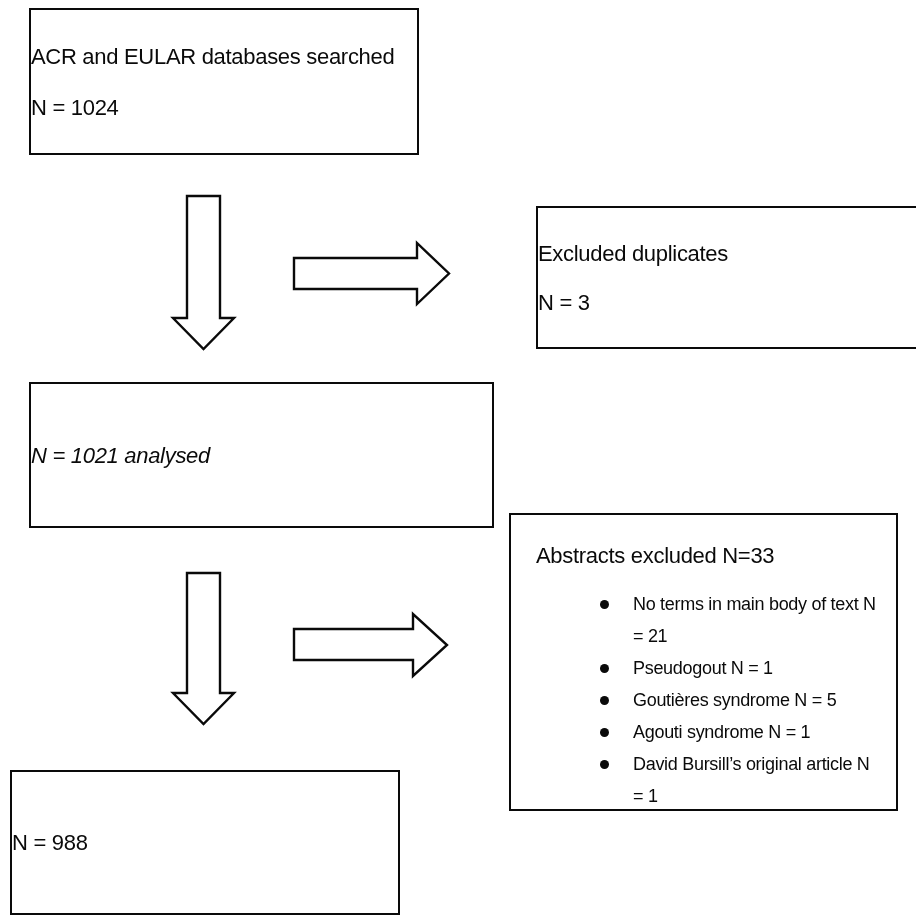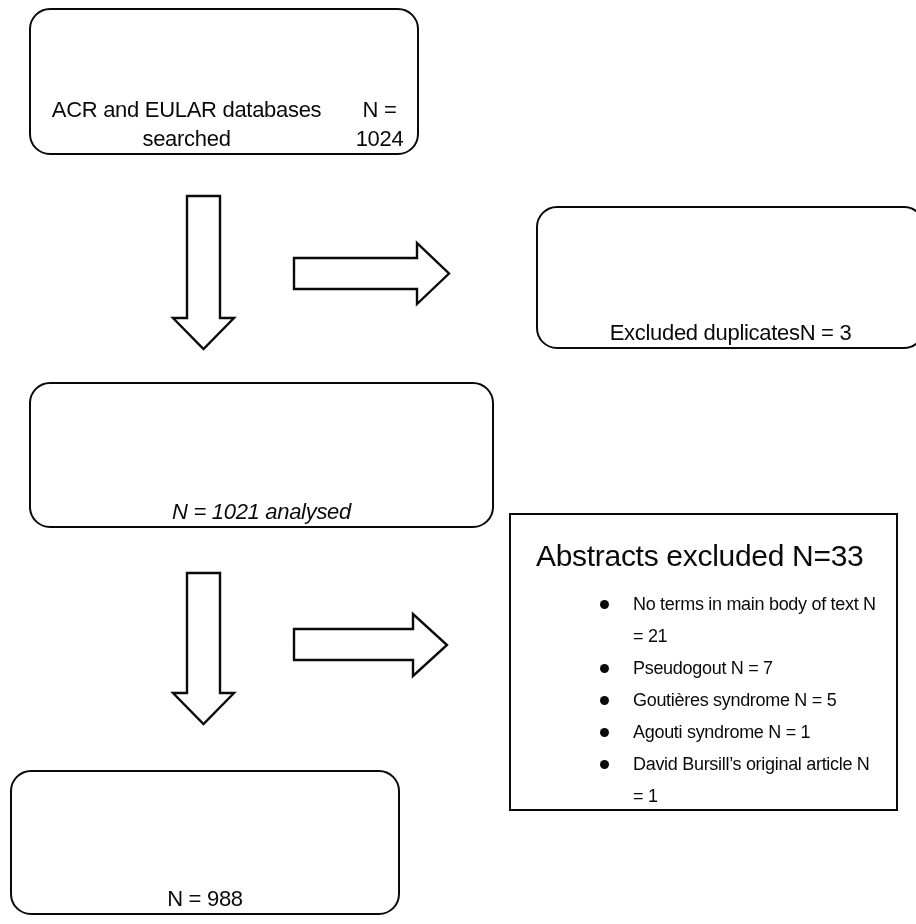--- a/index.html
+++ b/index.html
@@ -20,38 +20,37 @@
     position: absolute;
     border: 2px solid #0a0a0a;
     background: #ffffff;
     box-sizing: border-box;
     font-size: 22px;
     letter-spacing: -0.3px;
     line-height: 29px;
   }
   .fbox.centered {
     display: flex;
-    flex-direction: row;
-    align-items: flex-end;
+    flex-direction: column;
+    align-items: flex-start;
     justify-content: center;
     text-align: center;
-    border-radius: 21px;
   }
   
   .box-searched   { left: 29px;  top: 8px;   width: 390px; height: 147px; gap: 0; }
   .box-duplicates { left: 536px; top: 206px; width: 389px; height: 143px; }
   .box-analysed   { left: 29px;  top: 382px; width: 465px; height: 146px; font-style: italic; }
   .box-abstracts  { left: 509px; top: 513px; width: 389px; height: 298px; padding: 26px 18px 10px 25px; }
   .box-final      { left: 10px;  top: 770px; width: 390px; height: 145px; }
 
   .box-searched .count    { margin-top: 22px; }
   .box-duplicates .count  { margin-top: 20px; }
 
   .box-abstracts .abs-title {
-    font-size: 30px;
+    font-size: 22px;
     line-height: 30px;
   }
   .box-abstracts ul {
     list-style: none;
     margin: 17px 0 0 0;
     padding: 0 0 0 64px;
   }
   .box-abstracts li {
     position: relative;
     padding-left: 33px;
@@ -111,21 +110,21 @@
   </svg>
 
   <svg class="arrow" style="left:293px; top:613px;" width="155" height="64" viewBox="0 0 155 64">
     <polygon points="1,16 120,16 120,1 154,32 120,63 120,47 1,47"></polygon>
   </svg>
 
   <div class="fbox box-abstracts">
     <div class="abs-title">Abstracts excluded N=33</div>
     <ul>
       <li>No terms in main body of text N = 21</li>
-      <li>Pseudogout N = 7</li>
+      <li>Pseudogout N = 1</li>
       <li>Goutières syndrome N = 5</li>
       <li>Agouti syndrome N = 1</li>
       <li>David Bursill’s original article N = 1</li>
     </ul>
   </div>
 
   <div class="fbox centered box-final">
     <div>N = 988</div>
   </div>
 

